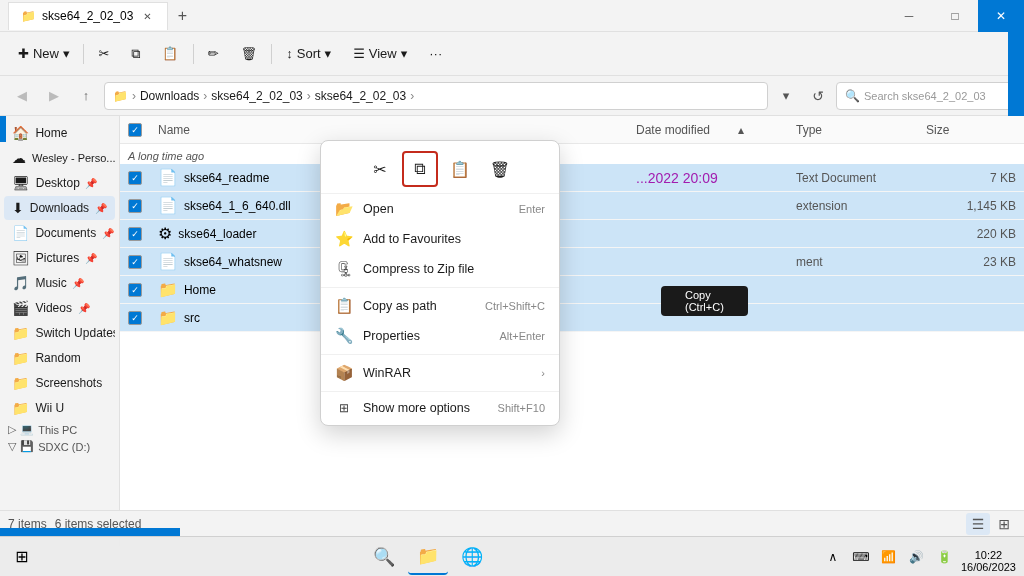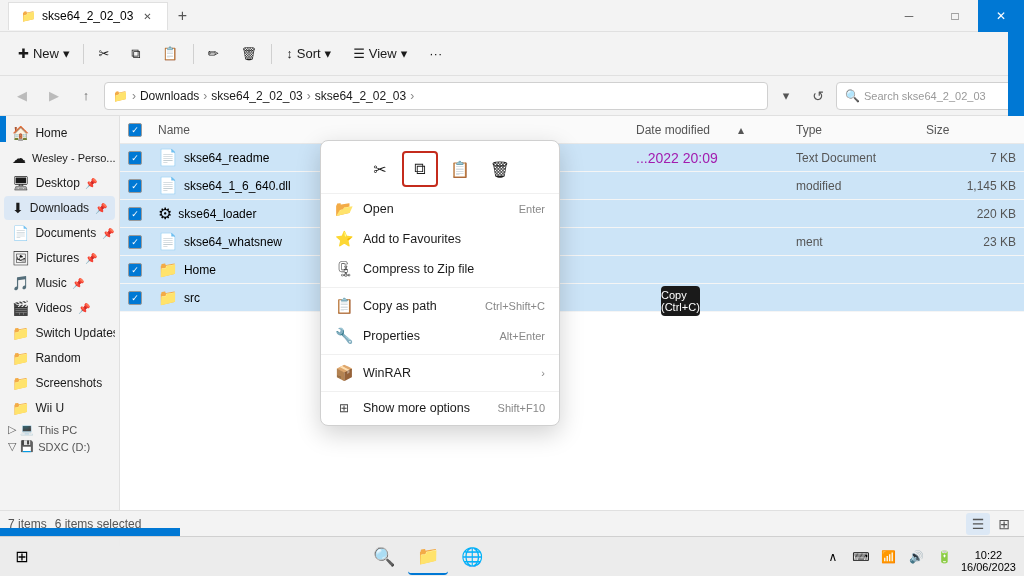--- a/index.html
+++ b/index.html
@@ -239,21 +239,21 @@
     }
 
     
     .copy-tooltip {
       position: absolute;
       top: 145px;
       left: 340px;
       background: #1a1a1a;
       color: #fff;
       font-size: 11px;
-      padding: 3px 0;
+      padding: 3px 24px;
       border-radius: 4px;
       z-index: 200;
       pointer-events: none;
     }
 
     
     .ctx-clipboard-row {
       display: flex;
       align-items: center;
       justify-content: center;
@@ -542,20 +542,21 @@
         <div class="checkbox">✓</div>
       </div>
       <div class="file-header-cell col-name">Name</div>
       <div class="file-header-cell col-date">
         <span>Date modified</span>
         <span>▴</span>
       </div>
       <div class="file-header-cell col-type">Type</div>
       <div class="file-header-cell col-size">Size</div>
     </div>
+    <div class="file-section-header">A long time ago</div>
 
     <div class="file-row selected">
       <div class="col-check">
           <div class="checkbox">✓</div>
         </div>
       <div class="col-name">
         <span class="file-icon">📄</span>
         <span class="file-name">skse64_readme</span>
       </div>
       <div class="col-date">...2022 20:09</div>
@@ -564,21 +565,21 @@
     </div>
     <div class="file-row selected">
       <div class="col-check">
           <div class="checkbox">✓</div>
         </div>
       <div class="col-name">
         <span class="file-icon">📄</span>
         <span class="file-name">skse64_1_6_640.dll</span>
       </div>
       <div class="col-date"></div>
-      <div class="col-type">modified</div>
+      <div class="col-type">extension</div>
       <div class="col-size">1,145 KB</div>
     </div>
     <div class="file-row selected">
       <div class="col-check">
           <div class="checkbox">✓</div>
         </div>
       <div class="col-name">
         <span class="file-icon">⚙</span>
         <span class="file-name">skse64_loader</span>
       </div>

